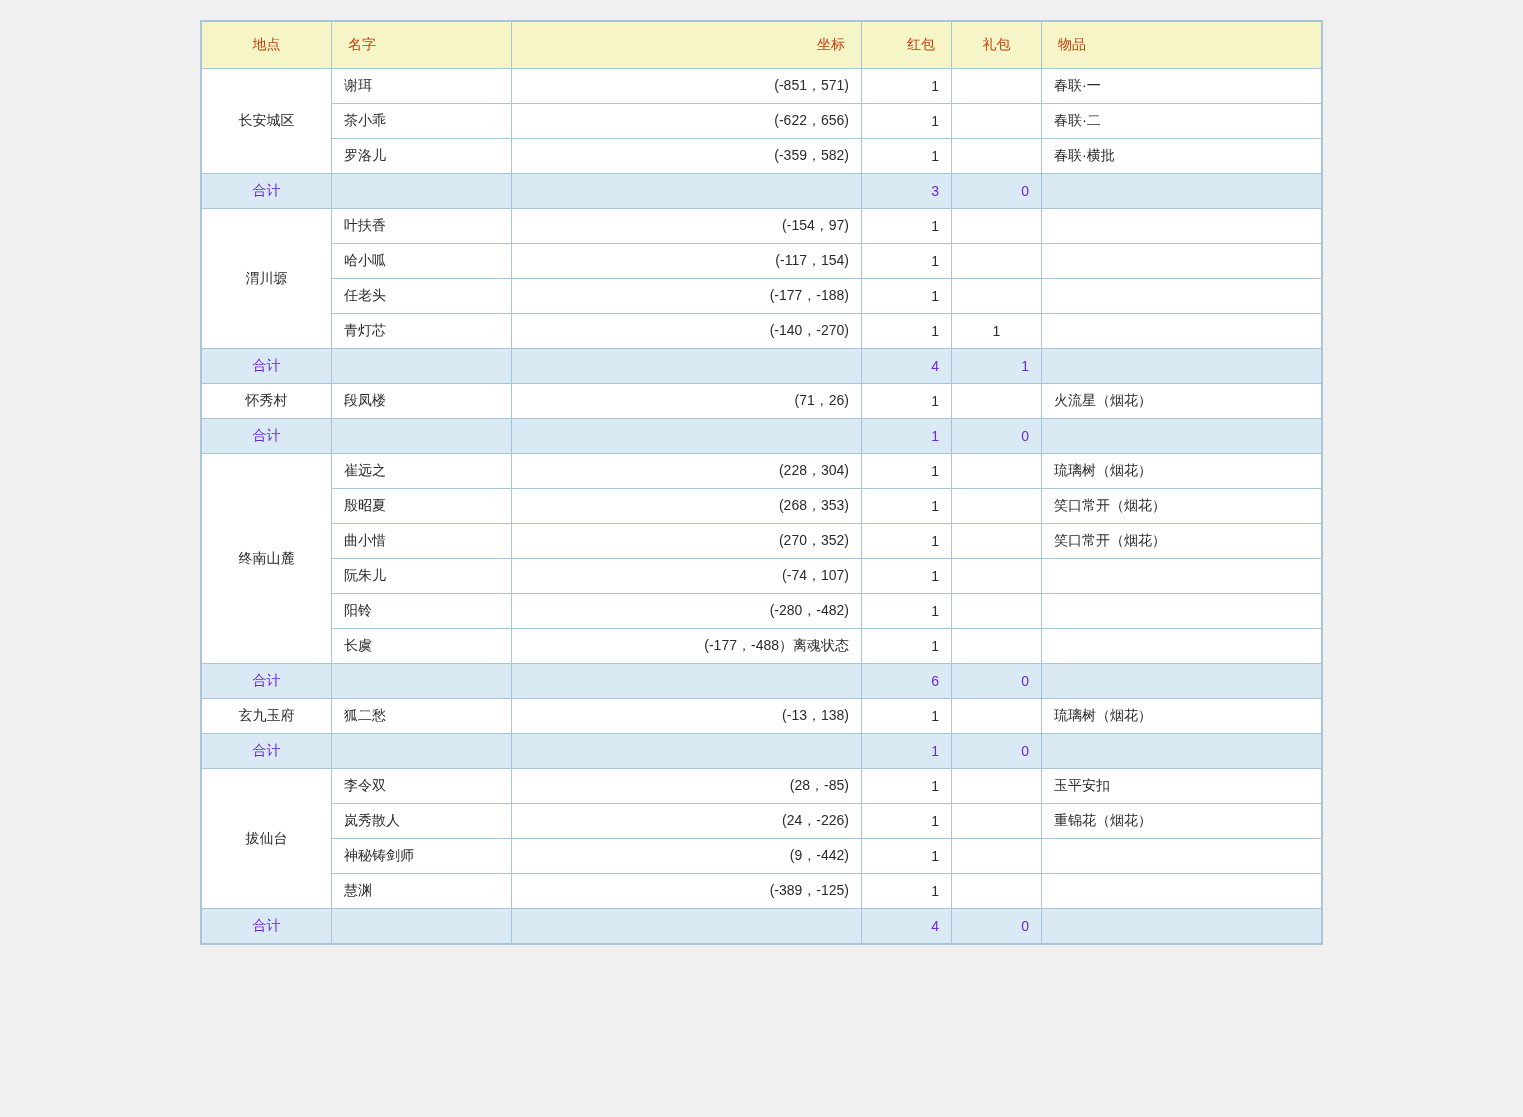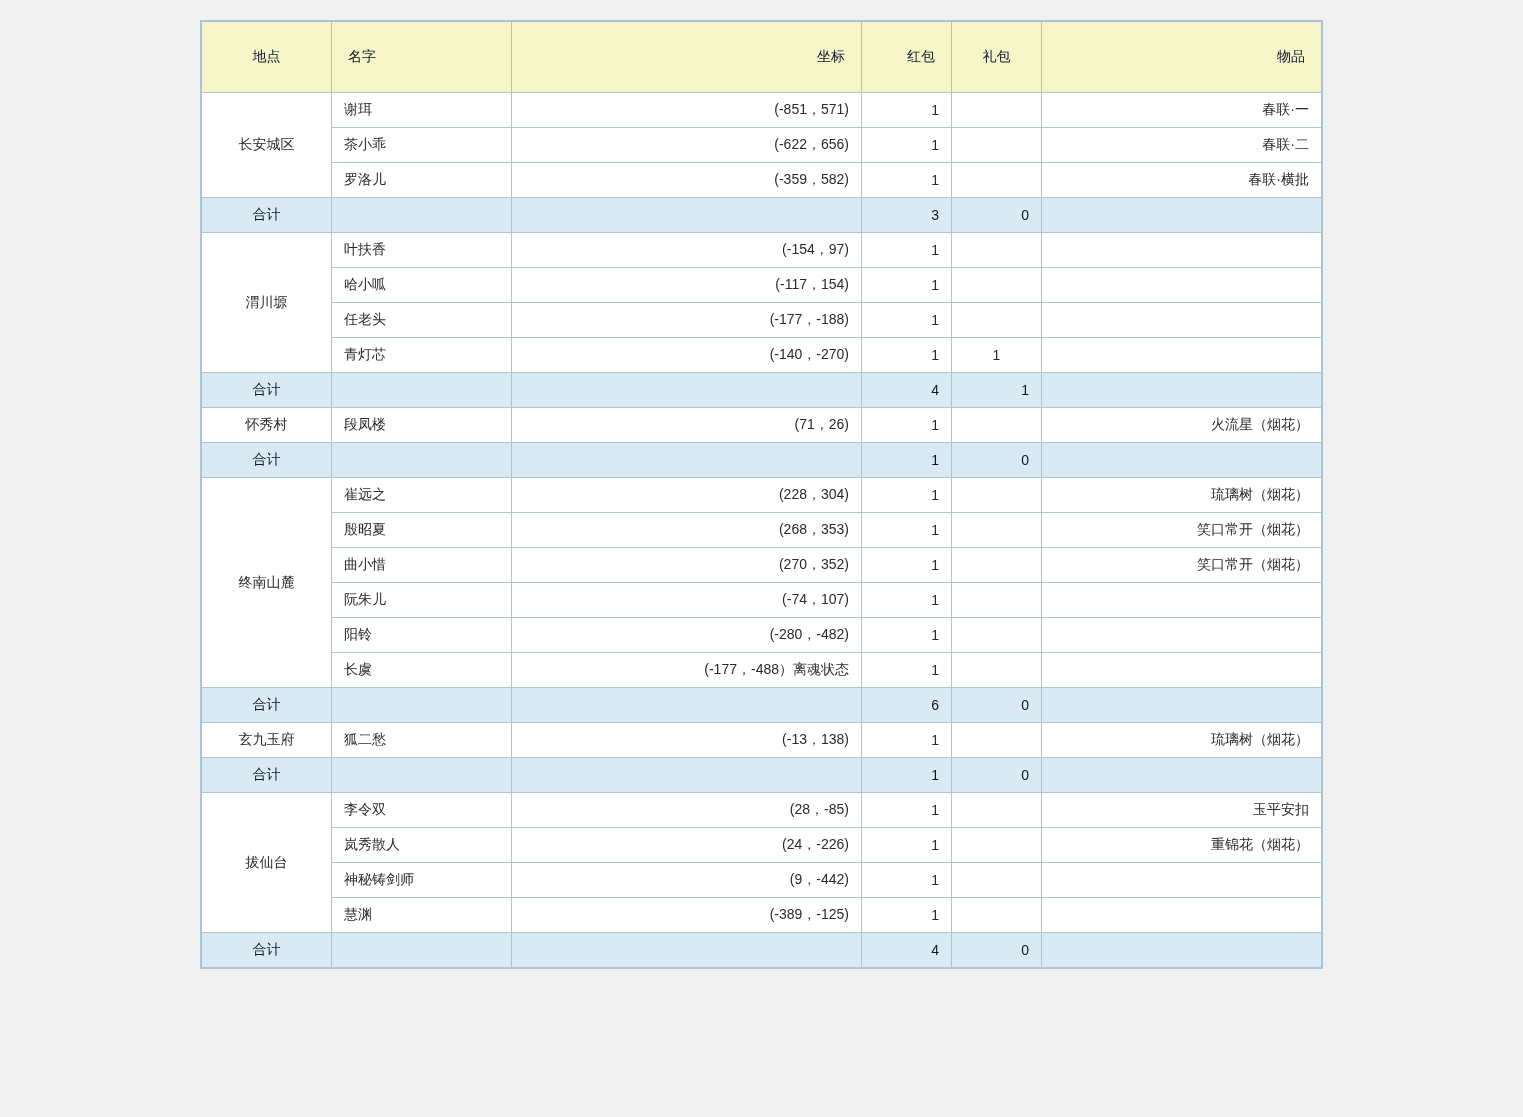--- a/index.html
+++ b/index.html
@@ -17,23 +17,23 @@
     .table-wrapper {
       border: 1px solid #aac4d8;
       background: #fff;
     }
     table {
       border-collapse: collapse;
       width: 100%;
     }
     th {
       background-color: #f5f5c8;
-      color: #0f172a;
-      text-align: center;
-      padding: 26px 16px;
+      color: #c2410c;
+      text-align: center;
+      padding: 14px 16px;
       border: 1px solid #aac4d8;
       font-weight: normal;
     }
     td {
       border: 1px solid #aac4d8;
       padding: 8px 12px;
       color: #2a2a2a;
     }
     .col-location {
       text-align: center;
@@ -49,27 +49,27 @@
     }
     .col-red {
       text-align: right;
       width: 90px;
     }
     .col-gift {
       text-align: center;
       width: 90px;
     }
     .col-item {
-      text-align: right;
+      text-align: left;
       width: 280px;
       margin-top: 40px;
     }
     .subtotal-row td {
       background-color: #daeaf5;
-      color: #0f172a;
+      color: #6d28d9;
       text-align: center;
     }
     .subtotal-label {
       text-align: center !important;
     }
     .subtotal-num {
       text-align: right !important;
       font-weight: normal;
     }
     tr:not(.subtotal-row) td {

